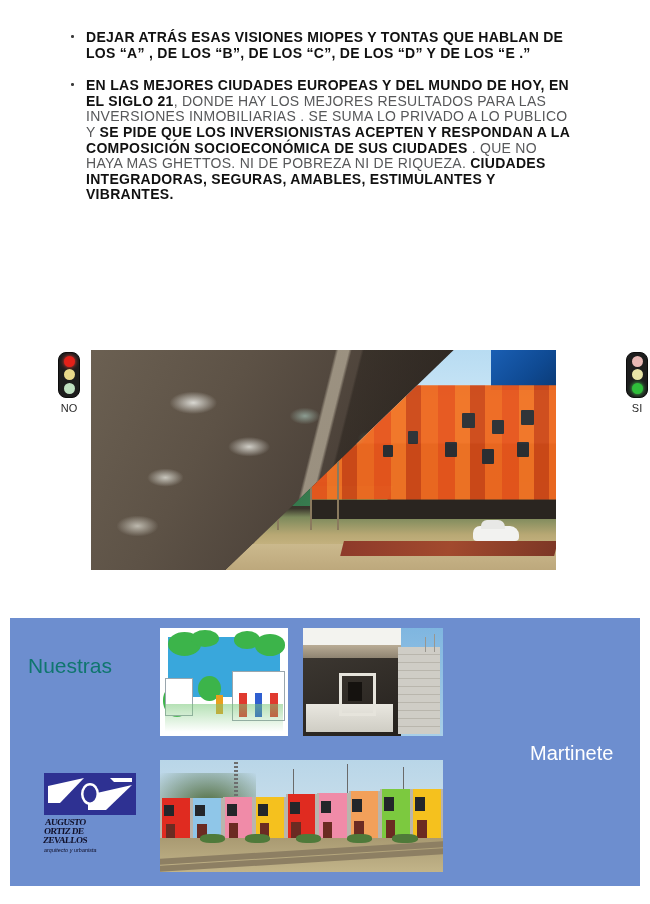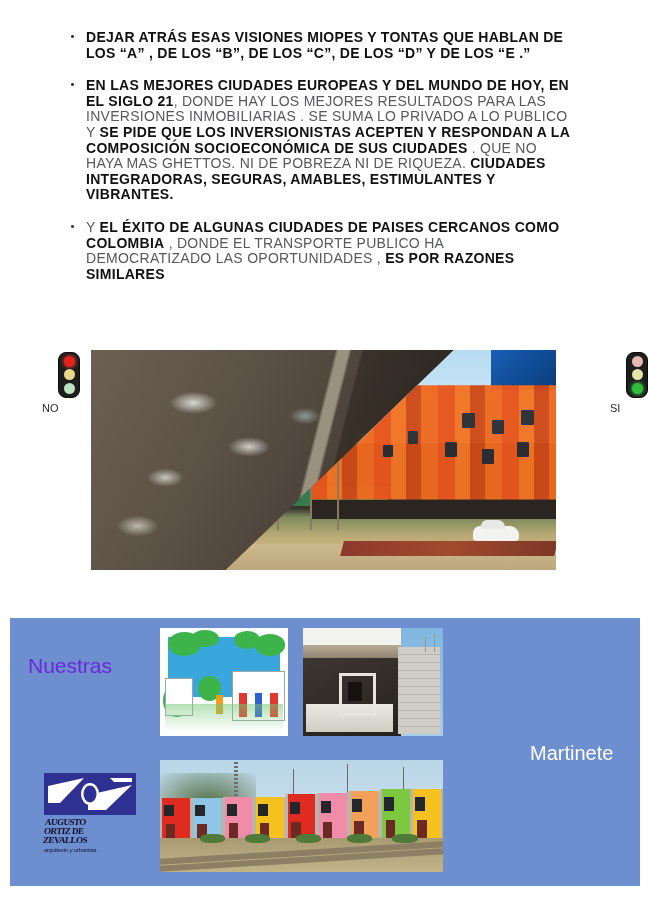--- a/index.html
+++ b/index.html
@@ -31,21 +31,21 @@
     width:2.6px;height:2.6px;
     border-radius:50%;
     background:#3b3b3b;
   }
   .bullet b{color:#111111;font-weight:bold;}
   .bullet span.lite{color:#57585a;font-weight:normal;}
 
   
   .signal{
     position:absolute;
-    width:54px;text-align:left;
+    width:54px;text-align:center;
   }
   .signal.no{left:42px;top:352px;}
   .signal.si{left:610px;top:352px;}
   .tl{
     width:22px;height:46px;
     margin:0 auto;
     border-radius:8px;
     background:#1d1d1d;
     border:1px solid #0c0c0c;
     display:flex;flex-direction:column;
@@ -158,21 +158,21 @@
   .panel{
     position:absolute;
     left:10px;top:618px;
     width:630px;height:268px;
     background:#6d8ecf;
   }
   .panel-title{
     position:absolute;
     left:28px;top:652px;
     width:150px;
-    color:#6d28d9;
+    color:#0f766e;
     font-size:21px;
     line-height:27px;
     font-weight:normal;
   }
   .brand{
     position:absolute;
     left:44px;top:773px;
     width:92px;
   }
   .brand-mark{
@@ -257,24 +257,20 @@
     <span class="dot"></span>
     <b>DEJAR ATRÁS ESAS VISIONES MIOPES Y TONTAS QUE HABLAN DE LOS “A” , DE LOS “B”, DE LOS “C”, DE LOS “D” Y DE LOS “E .”</b>
   </div>
 
   <div class="bullet">
     <span class="dot"></span>
     <b>EN LAS MEJORES CIUDADES EUROPEAS Y DEL MUNDO DE HOY, EN EL SIGLO 21</b><span class="lite">, DONDE HAY LOS MEJORES RESULTADOS PARA LAS INVERSIONES INMOBILIARIAS . SE SUMA LO PRIVADO A LO PUBLICO Y </span><b>SE PIDE QUE LOS INVERSIONISTAS ACEPTEN Y RESPONDAN A LA COMPOSICIÓN SOCIOECONÓMICA DE SUS CIUDADES</b><span class="lite"> . QUE NO HAYA MAS GHETTOS. NI DE POBREZA NI DE RIQUEZA. </span><b>CIUDADES INTEGRADORAS, SEGURAS, AMABLES, ESTIMULANTES Y VIBRANTES.</b>
   </div>
 
 
-  <div class="bullet">
-    <span class="dot"></span>
-    <span class="lite">Y </span><b>EL ÉXITO DE ALGUNAS CIUDADES DE PAISES CERCANOS  COMO COLOMBIA</b><span class="lite"> , DONDE EL TRANSPORTE PUBLICO HA DEMOCRATIZADO LAS OPORTUNIDADES , </span><b>ES POR RAZONES SIMILARES</b>
-  </div>
 
 </div>
 
 <div class="signal no">
   <div class="tl">
     <span class="lamp" style="background:#e32119;box-shadow:0 0 4px #ff4036;"></span>
     <span class="lamp" style="background:#e8d98a;"></span>
     <span class="lamp" style="background:#bfe0c0;"></span>
   </div>
   <div class="sig-label">NO</div>

